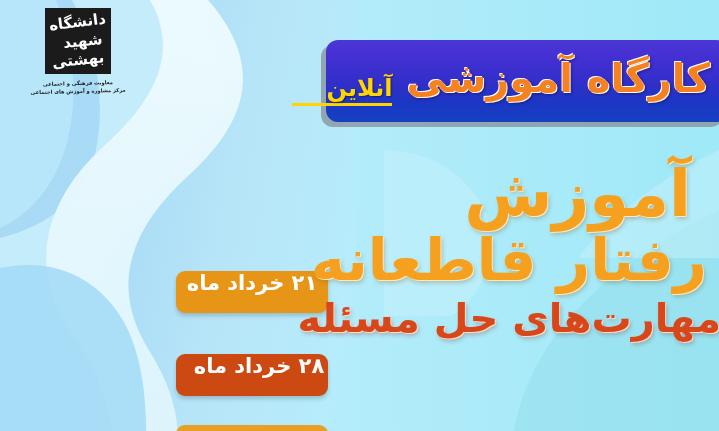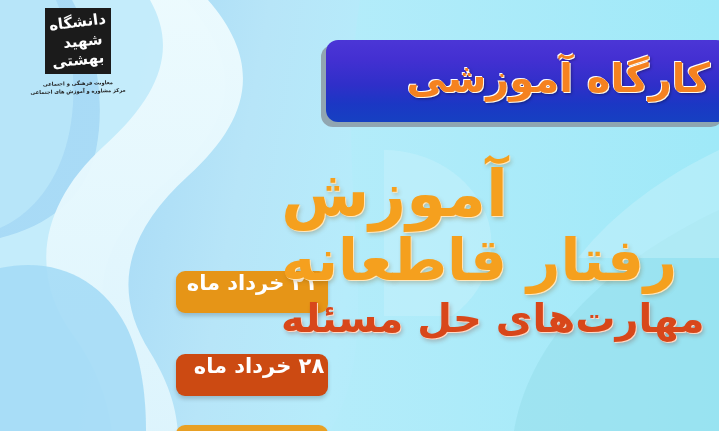--- a/index.html
+++ b/index.html
@@ -187,24 +187,24 @@
     box-shadow: 0 3px 4px rgba(0,0,0,.18);
     padding: 0 18px 3px 18px;
   }
   .date-1 { left: 176px; top: 271px; width: 152px; background: #e69517; }
   .date-2 { left: 176px; top: 354px; width: 152px; background: #cc4a12; padding-left: 32px; }
   .date-3 { left: 176px; top: 425px; width: 152px; background: #e8a024; height: 42px; }
 
   
   .headline {
     position: absolute;
-    right: 18px;
+    right: 6px;
     top: 164px;
     width: 420px;
-    text-align: left;
+    text-align: right;
     direction: rtl;
   }
   .hl-1 {
     font-size: 64px;
     font-weight: bold;
     color: #f5a01e;
     line-height: 0.95;
     letter-spacing: -1px;
     text-shadow:
        1px 1px 0 #ffe7bd,
@@ -294,20 +294,21 @@
     <div class="logo-sub">
       <div>معاونت فرهنگی و اجتماعی</div>
       <div>مرکز مشاوره و آموزش های اجتماعی</div>
     </div>
   </div>
 
   <div class="banner-wrap">
     <div class="banner-shadow"></div>
     <div class="banner">
       <span class="banner-main">کارگاه آموزشی</span>
+      <span class="banner-online">آنلاین</span>
     </div>
   </div>
 
 
   <div class="date-badge date-1">
     <span>۲۱ خرداد ماه</span>
   </div>
   <div class="date-badge date-2">
     <span>۲۸ خرداد ماه</span>
   </div>

